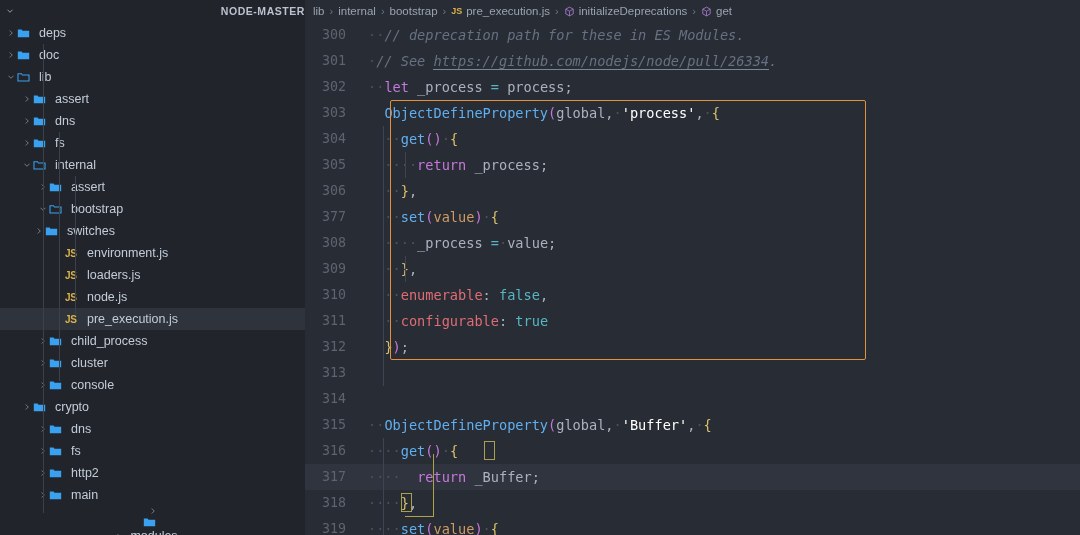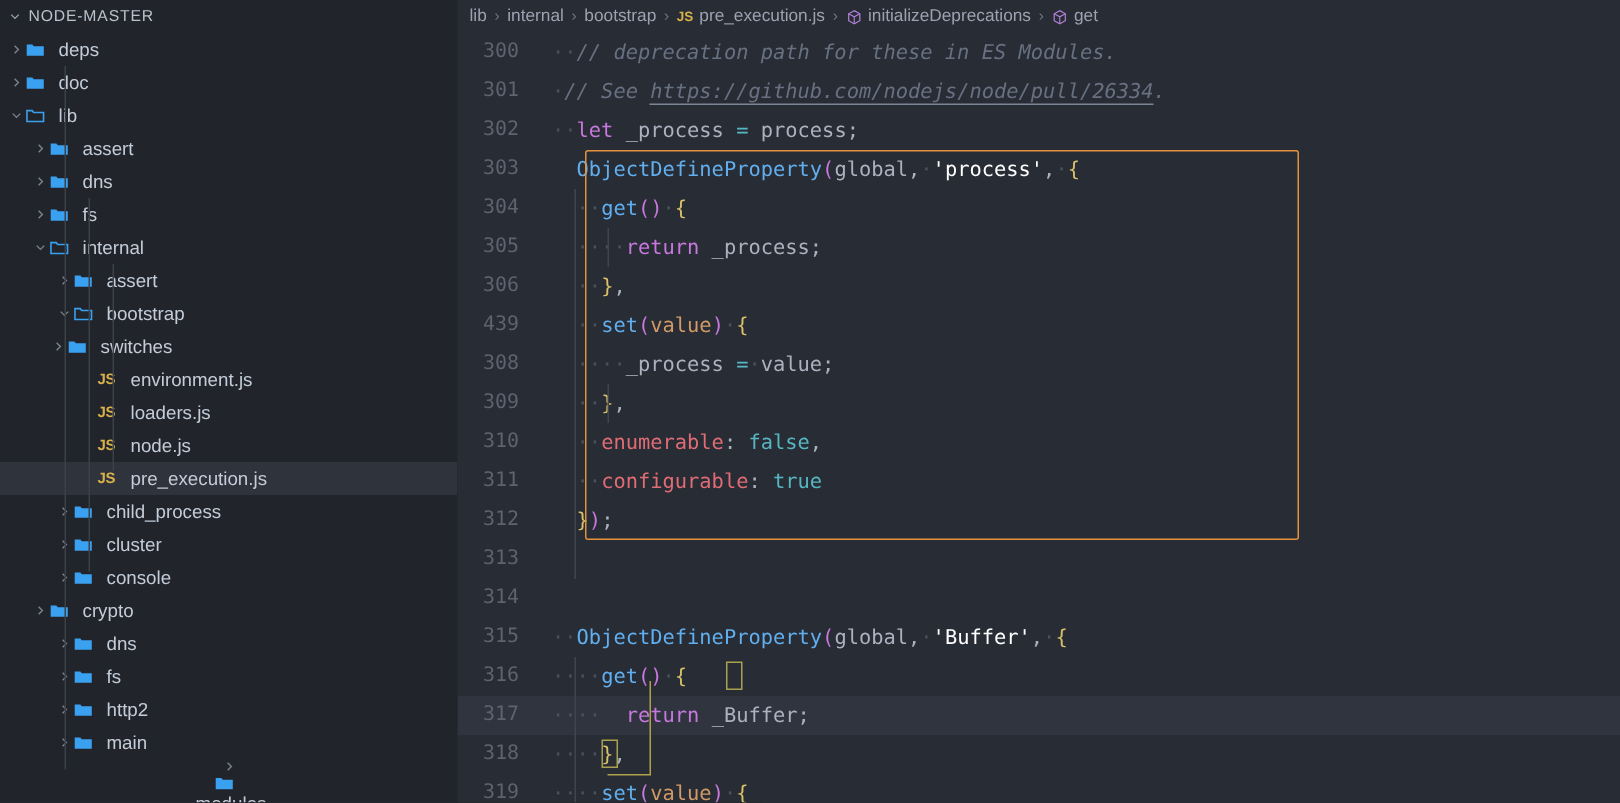--- a/index.html
+++ b/index.html
@@ -13,22 +13,23 @@
   .app { display:flex; width:1080px; height:535px; }
 
   
   .sidebar {
     width:305px; min-width:305px; height:535px;
     background:#21252b; position:relative; overflow:hidden;
   }
   .sb-header {
     height:22px; display:flex; align-items:center;
     padding-left:5px; background:#21252b;
-    color:#bbc2cf; font-size:10.5px; font-weight:normal;
+    color:#bbc2cf; font-size:10.5px; font-weight:bold;
     letter-spacing:.55px;
+    justify-content:space-between;
   }
   .sb-header .twisty { margin-right:4px; display:flex; align-items:center; }
   .tree { padding-top:0; }
   .row {
     height:22px; display:flex; align-items:center;
     color:#c3ccd8; font-size:12.5px; white-space:nowrap;
     position:relative; cursor:pointer;
   }
   .row.selected { background:#2e333c; }
   .row .twisty {
@@ -482,21 +483,21 @@
         </div>
         <div class="ln-row">
           <div class="gutter">305</div>
           <div class="ltext"><span class="ws">  ····</span><span class="c-kw">return</span><span class="c-var"> _process;</span></div>
         </div>
         <div class="ln-row">
           <div class="gutter">306</div>
           <div class="ltext"><span class="ws">  ··</span><span class="c-br-y">}</span><span class="c-punct">,</span></div>
         </div>
         <div class="ln-row">
-          <div class="gutter">439</div>
+          <div class="gutter">377</div>
           <div class="ltext"><span class="ws">  ··</span><span class="c-fn">set</span><span class="c-br-p">(</span><span class="c-const">value</span><span class="c-br-p">)</span><span class="ws">·</span><span class="c-br-y">{</span></div>
         </div>
         <div class="ln-row">
           <div class="gutter">308</div>
           <div class="ltext"><span class="ws">  ····</span><span class="c-var">_process </span><span class="c-bool">=</span><span class="ws">·</span><span class="c-var">value;</span></div>
         </div>
         <div class="ln-row">
           <div class="gutter">309</div>
           <div class="ltext"><span class="ws">  ··</span><span class="c-br-y">}</span><span class="c-punct">,</span></div>
         </div>

